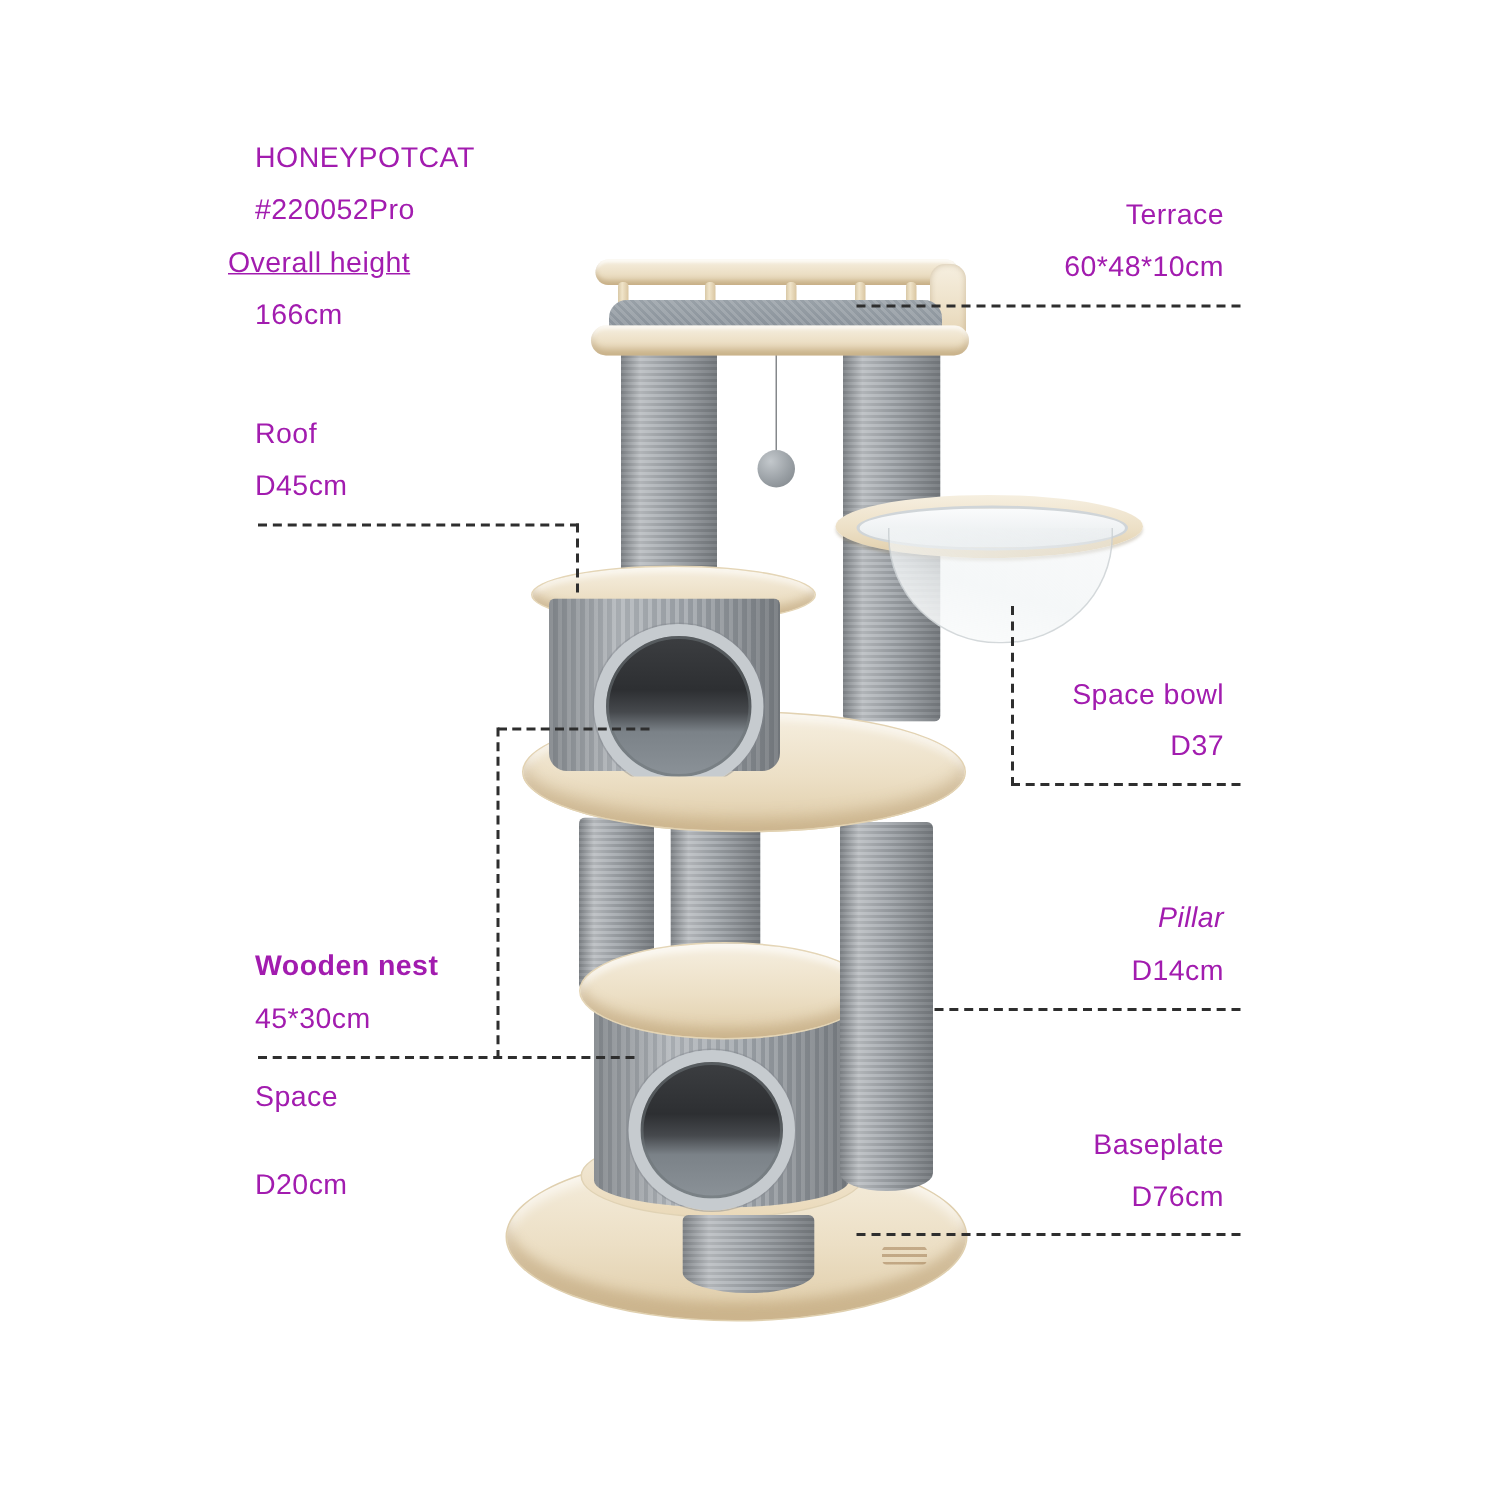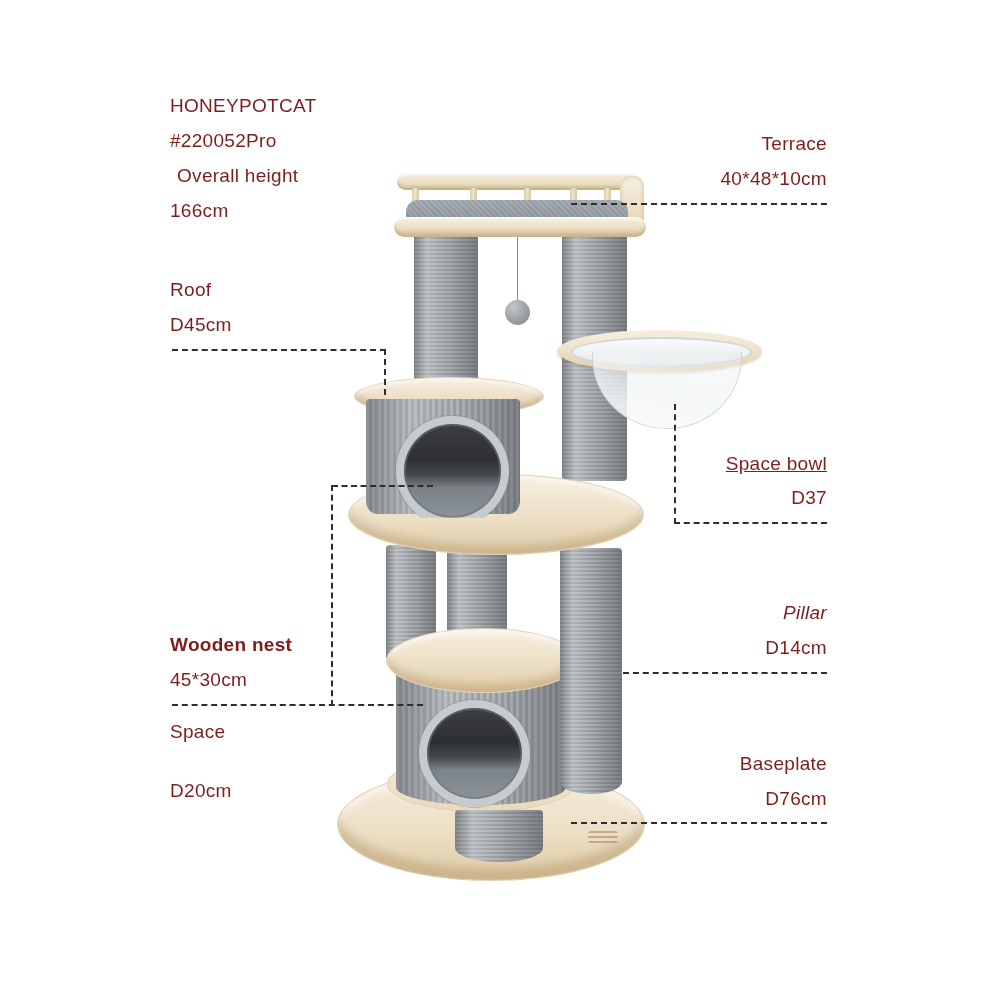--- a/index.html
+++ b/index.html
@@ -1,21 +1,21 @@
 <!DOCTYPE html>
 <html><head>
 <meta charset="utf-8">
 <style>
   html,body{margin:0;padding:0;background:#fff;}
   .stage{position:relative;width:1000px;height:1000px;background:#ffffff;overflow:hidden;
          font-family:"Liberation Sans", sans-serif;}
   
-  .lbl{position:absolute;font-size:19px;line-height:22px;color:#7f1d1d;
+  .lbl{position:absolute;font-size:19px;line-height:22px;color:#a21caf;
        white-space:nowrap;letter-spacing:.3px;}
-  .r{right:173px;text-align:center;}
+  .r{right:184px;text-align:center;}
   
   .dash-h{position:absolute;height:0;border-top:2px dashed #2e2e2e;}
   .dash-v{position:absolute;width:0;border-left:2px dashed #2e2e2e;}
   
   .part{position:absolute;}
   .wood{background:linear-gradient(180deg,#f6efe0 0%,#ecdfc5 55%,#dfcca8 100%);}
   .ellipse{border-radius:50%;}
   .post{background:
       linear-gradient(90deg,rgba(96,99,102,.45) 0%,rgba(255,255,255,.32) 20%,rgba(255,255,255,.08) 50%,rgba(70,73,76,.42) 100%),
       repeating-linear-gradient(180deg,#a4a9ae 0 2px,#8c9196 2px 4px);
@@ -141,36 +141,36 @@
   <div class="dash-v" style="left:674px;top:404px;height:120px;"></div>
   <div class="dash-h" style="left:674px;top:522px;width:153px;"></div>
   <div class="dash-h" style="left:332px;top:485px;width:101px;"></div>
   <div class="dash-v" style="left:331px;top:485px;height:221px;"></div>
   <div class="dash-h" style="left:172px;top:704px;width:251px;"></div>
   <div class="dash-h" style="left:623px;top:672px;width:204px;"></div>
   <div class="dash-h" style="left:571px;top:822px;width:256px;"></div>
 
   <div class="lbl" style="left:170px;top:95px;">HONEYPOTCAT</div>
   <div class="lbl" style="left:170px;top:130px;">#220052Pro</div>
-  <div class="lbl" style="left:177px;top:165px;">Overall height</div>
+  <div class="lbl" style="left:152px;top:165px;text-decoration:underline;">Overall height</div>
   <div class="lbl" style="left:170px;top:200px;">166cm</div>
 
   <div class="lbl" style="left:170px;top:279px;">Roof</div>
   <div class="lbl" style="left:170px;top:314px;">D45cm</div>
 
   <div class="lbl" style="left:170px;top:634px;font-weight:bold;">Wooden nest</div>
   <div class="lbl" style="left:170px;top:669px;">45*30cm</div>
 
   <div class="lbl" style="left:170px;top:721px;">Space</div>
   <div class="lbl" style="left:170px;top:780px;">D20cm</div>
 
   <div class="lbl r" style="top:133px;">Terrace</div>
-  <div class="lbl r" style="top:168px;">40*48*10cm</div>
+  <div class="lbl r" style="top:168px;">60*48*10cm</div>
 
-  <div class="lbl r" style="top:453px;text-decoration:underline;">Space bowl</div>
+  <div class="lbl r" style="top:453px;">Space bowl</div>
   <div class="lbl r" style="top:487px;">D37</div>
 
   <div class="lbl r" style="top:602px;font-style:italic;">Pillar</div>
   <div class="lbl r" style="top:637px;">D14cm</div>
 
   <div class="lbl r" style="top:753px;">Baseplate</div>
   <div class="lbl r" style="top:788px;">D76cm</div>
 
 </div>
 

